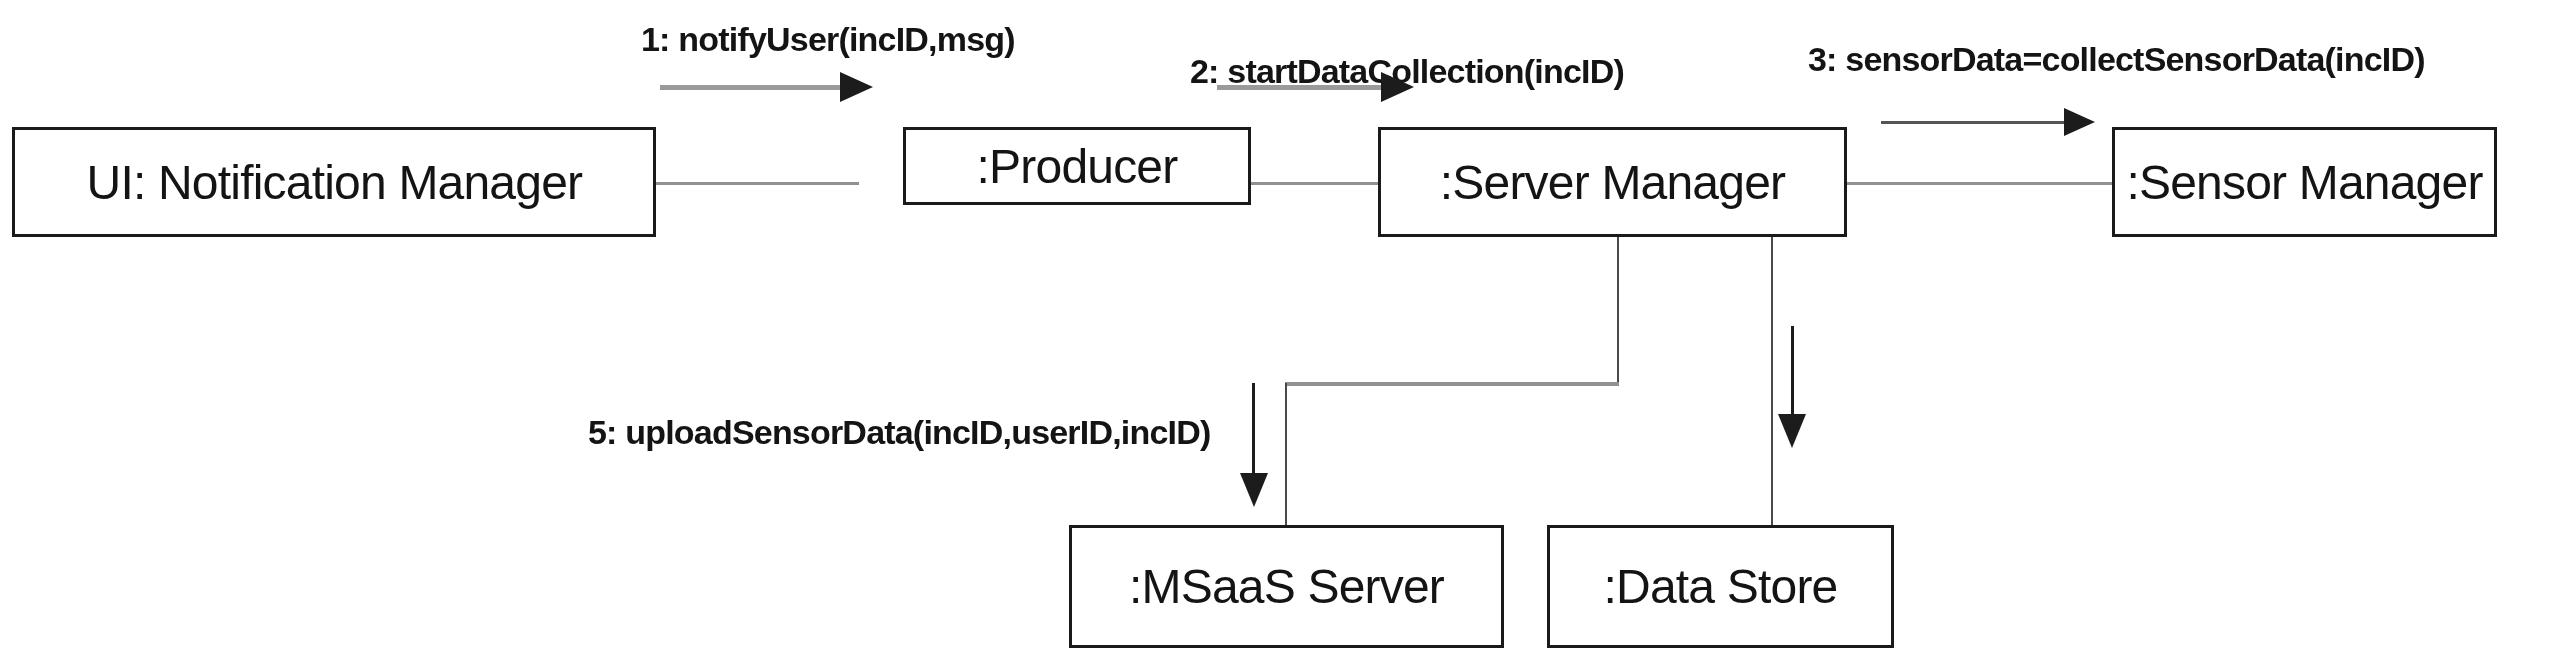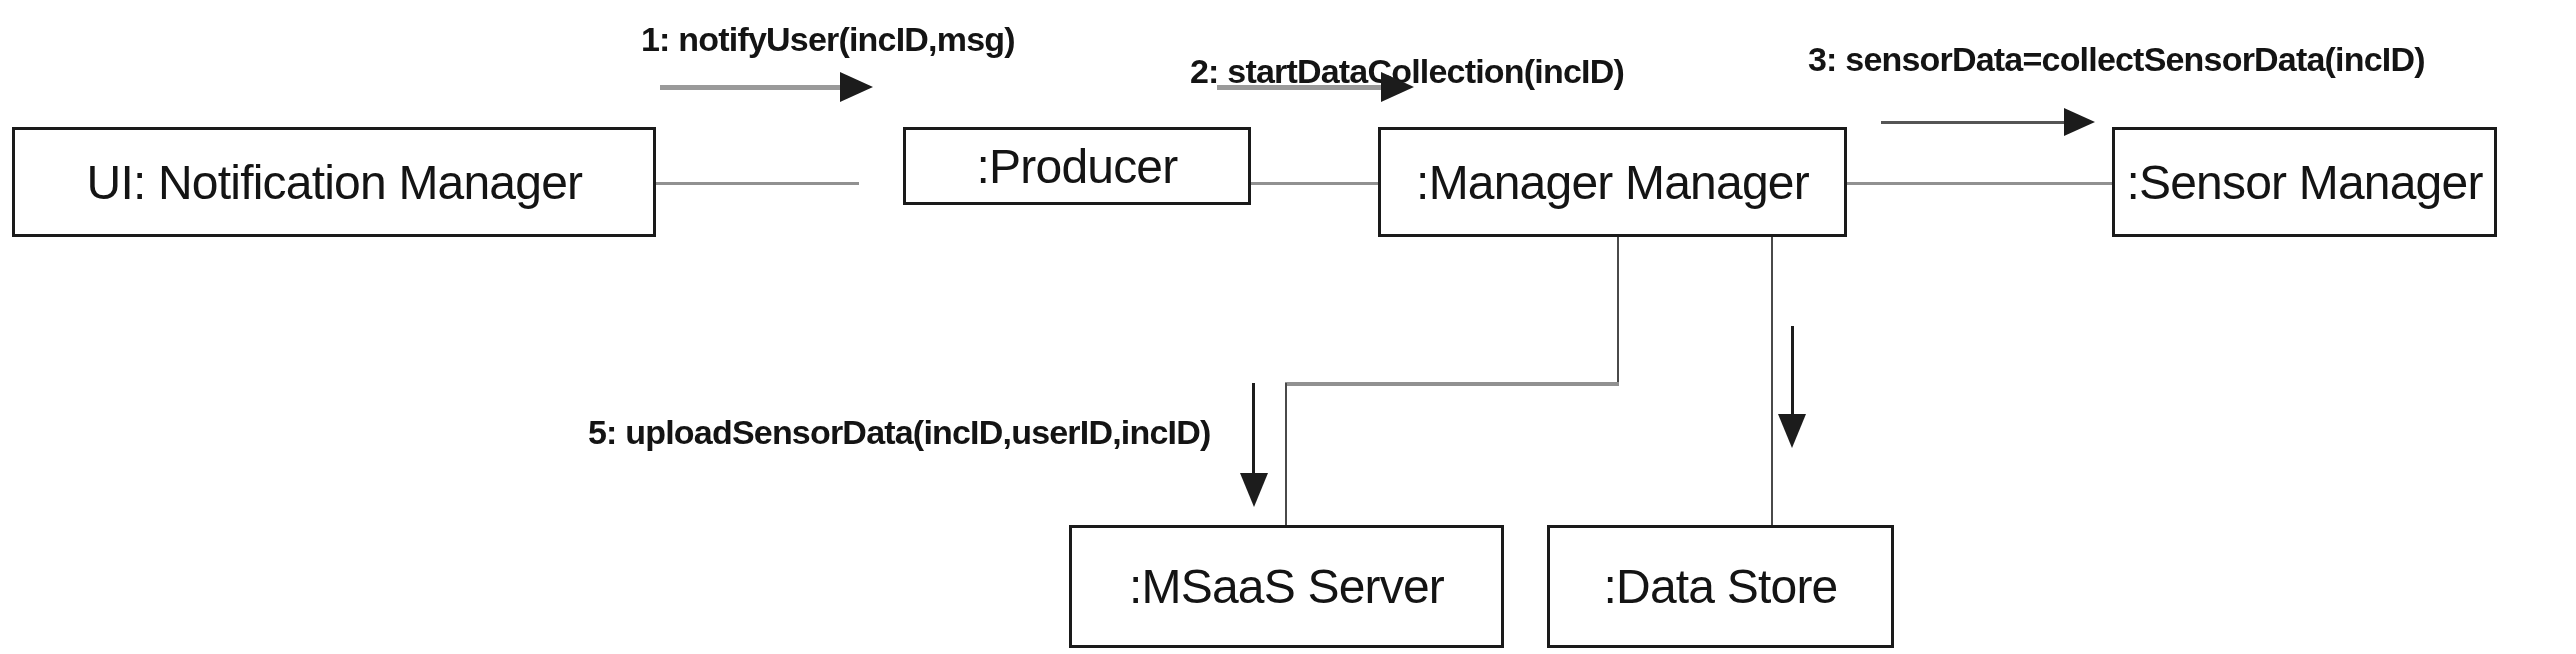--- a/index.html
+++ b/index.html
@@ -154,21 +154,21 @@
   <div class="shaft-v" id="arrow5-shaft"></div>
   <div class="head-down" id="arrow5-head"></div>
 
   <div class="node" id="node-ui-notification-manager">
     <span>UI: Notification Manager</span>
   </div>
   <div class="node" id="node-producer">
     <span>:Producer</span>
   </div>
   <div class="node" id="node-service-manager">
-    <span>:Manager Manager</span>
+    <span>:Server Manager</span>
   </div>
   <div class="node" id="node-sensor-manager">
     <span>:Sensor Manager</span>
   </div>
   <div class="node" id="node-data-store">
     <span>:Data Store</span>
   </div>
   <div class="node" id="node-msaas-server">
     <span>:MSaaS Server</span>
   </div>

